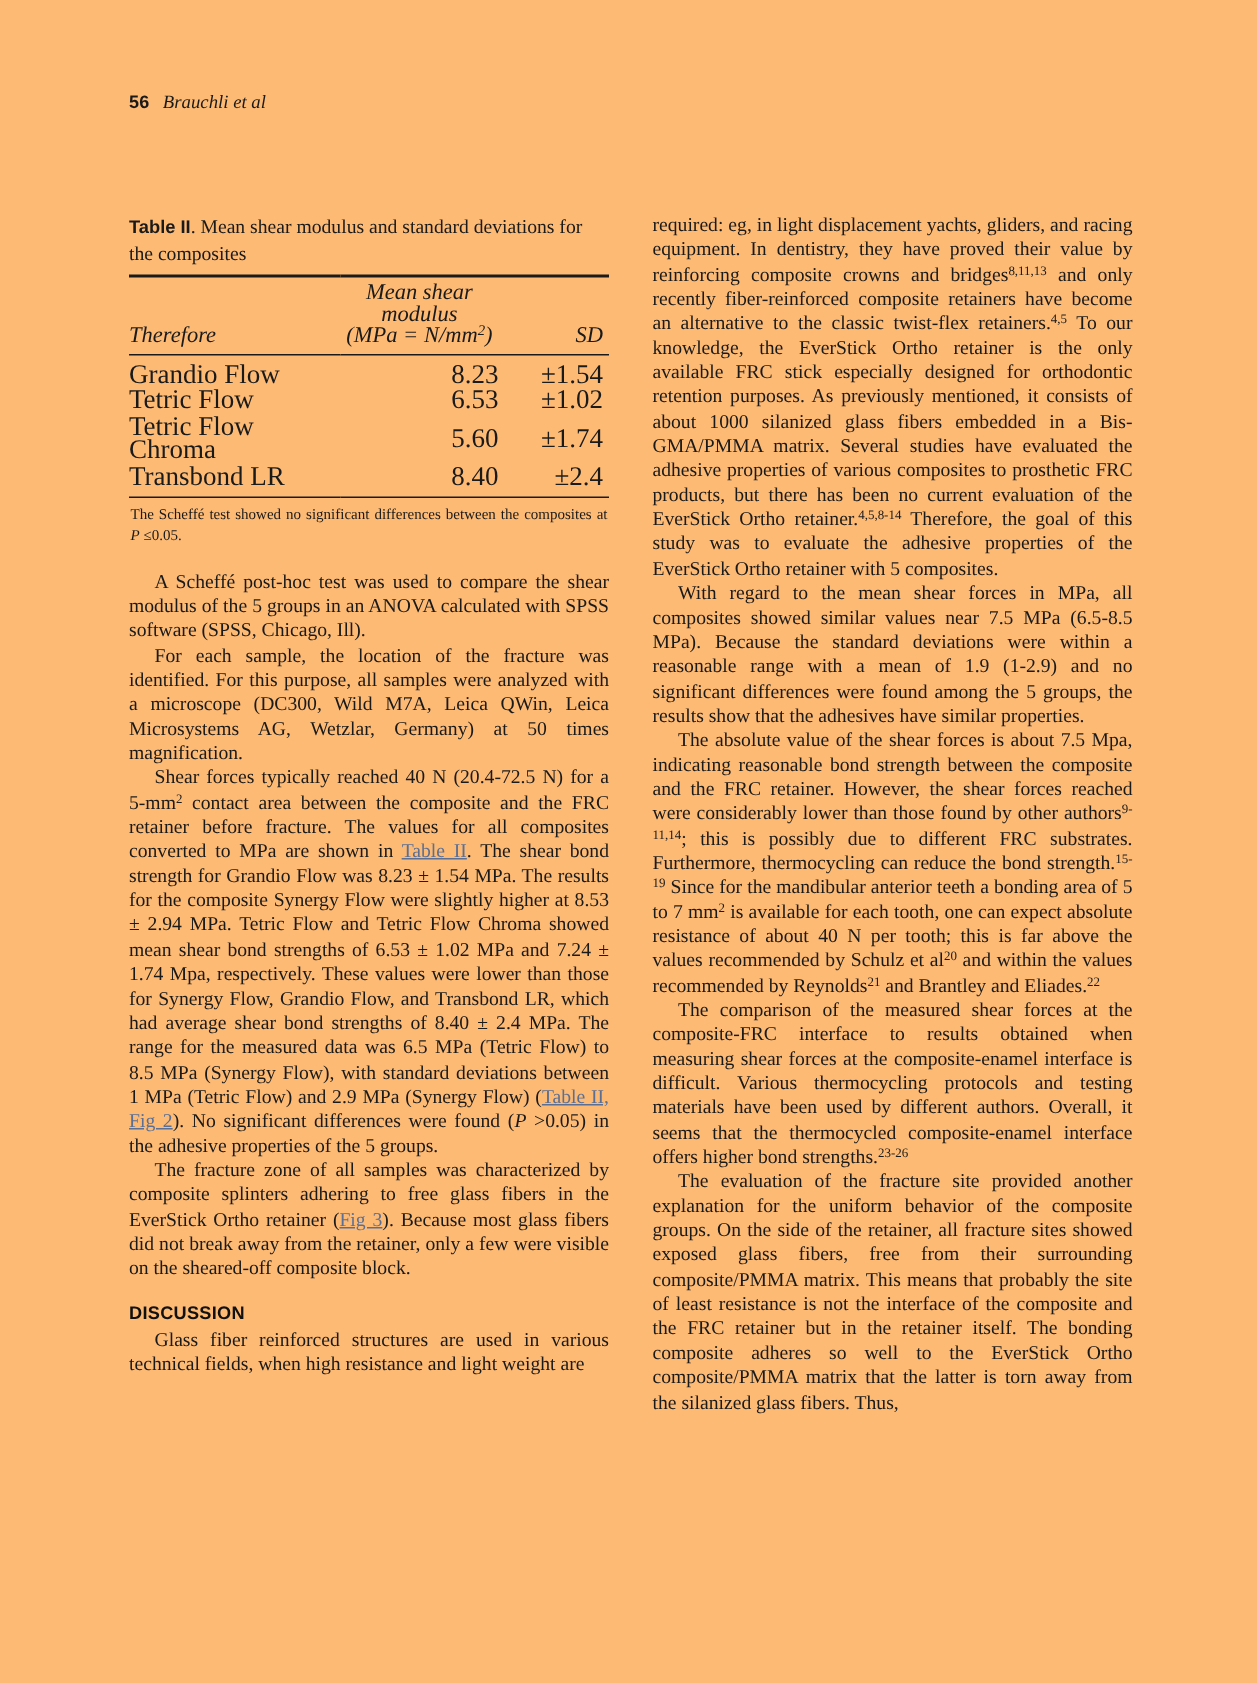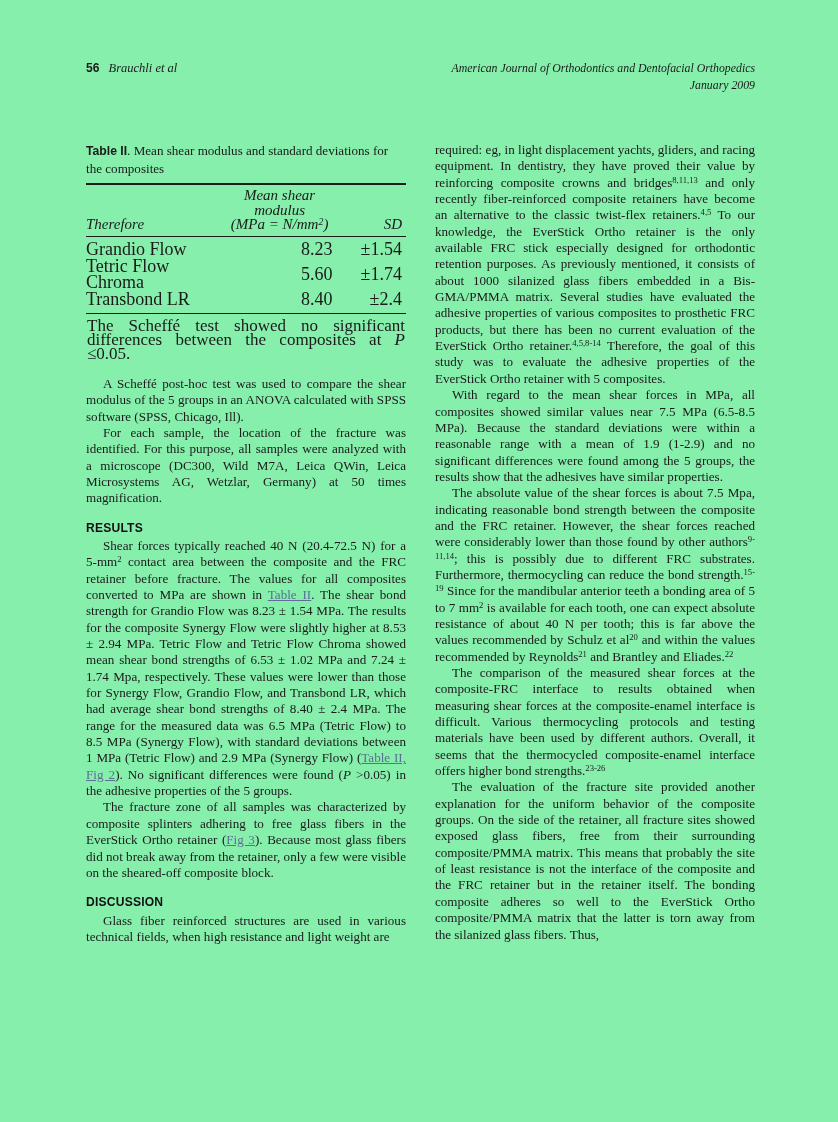--- a/index.html
+++ b/index.html
@@ -8,21 +8,21 @@
     background: #ffffff;
   }
   body {
     font-family: "Liberation Serif", "DejaVu Serif", serif;
     color: #1a1a1a;
   }
   #page {
     position: relative;
     width: 838px;
     height: 1122px;
-    background: #86efac;
+    background: #fdba74;
     overflow: hidden;
     box-sizing: border-box;
   }
 
   
   .running-head {
     position: absolute;
     left: 86px;
     top: 60px;
     width: 669px;
@@ -164,38 +164,34 @@
   table.data tbody td.c-name { text-align: left; }
   table.data tbody td.c-mean { text-align: right; }
   table.data tbody td.c-sd   { text-align: right; padding-right: 4px; }
   table.data tbody tr.first-body td { padding-top: 5px; }
   table.data tbody tr.last-body td { padding-bottom: 5px; }
   table.data tfoot td {
     border-top: 1.1px solid #1a1a1a;
     padding-top: 5px;
   }
   .table-note {
-    font-size: 17px;
+    font-size: 10px;
     line-height: 14px;
     text-align: justify;
   }
   .table-note .pital { font-style: italic; }
 </style>
 </head>
 <body>
 
 <div id="page">
 
   <div class="running-head">
     <div class="rh-left">
       <span class="rh-folio">56</span><span class="rh-authors">Brauchli et al</span>
-    </div>
-    <div class="rh-right">
-      <span>American Journal of Orthodontics and Dentofacial Orthopedics</span>
-      <span>January 2009</span>
     </div>
   </div>
 
   <div class="col col-left">
 
     <div class="table-block">
       <div class="table-caption"><span class="tnum">Table II</span><span>. Mean shear modulus and standard deviations for the composites</span></div>
 
       <table class="data">
         <thead>
@@ -214,20 +210,25 @@
             <th colspan="3"></th>
           </tr>
         </thead>
         <tbody>
           <tr class="first-body">
             <td class="c-name">Grandio Flow</td>
             <td class="c-mean">8.23</td>
             <td class="c-sd">±1.54</td>
           </tr>
           <tr>
+            <td class="c-name">Tetric Flow</td>
+            <td class="c-mean">6.53</td>
+            <td class="c-sd">±1.02</td>
+          </tr>
+          <tr>
             <td class="c-name">Tetric Flow Chroma</td>
             <td class="c-mean">5.60</td>
             <td class="c-sd">±1.74</td>
           </tr>
           <tr class="last-body">
             <td class="c-name">Transbond LR</td>
             <td class="c-mean">8.40</td>
             <td class="c-sd">±2.4</td>
           </tr>
         </tbody>
@@ -237,21 +238,20 @@
               <div class="table-note"><span>The Scheffé test showed no significant differences between the composites at </span><span class="pital">P</span><span> ≤0.05.</span></div>
             </td>
           </tr>
         </tfoot>
       </table>
     </div>
 
     <p class="para">A Scheffé post-hoc test was used to compare the shear modulus of the 5 groups in an ANOVA calculated with SPSS software (SPSS, Chicago, Ill).</p>
     <p class="para">For each sample, the location of the fracture was identified. For this purpose, all samples were analyzed with a microscope (DC300, Wild M7A, Leica QWin, Leica Microsystems AG, Wetzlar, Germany) at 50 times magnification.</p>
 
-    <h2 class="section">RESULTS</h2>
 
     <p class="para"><span>Shear forces typically reached 40 N (20.4-72.5 N) for a 5-mm</span><sup>2</sup><span> contact area between the composite and the FRC retainer before fracture. The values for all composites converted to MPa are shown in </span><a class="xref" href="#">Table II</a><span>. The shear bond strength for Grandio Flow was 8.23 ± 1.54 MPa. The results for the composite Synergy Flow were slightly higher at 8.53 ± 2.94 MPa. Tetric Flow and Tetric Flow Chroma showed mean shear bond strengths of 6.53 ± 1.02 MPa and 7.24 ± 1.74 Mpa, respectively. These values were lower than those for Synergy Flow, Grandio Flow, and Transbond LR, which had average shear bond strengths of 8.40 ± 2.4 MPa. The range for the measured data was 6.5 MPa (Tetric Flow) to 8.5 MPa (Synergy Flow), with standard deviations between 1 MPa (Tetric Flow) and 2.9 MPa (Synergy Flow) (</span><a class="xref" href="#">Table II, Fig 2</a><span>). No significant differences were found (</span><i>P</i><span> &gt;0.05) in the adhesive properties of the 5 groups.</span></p>
 
     <p class="para"><span>The fracture zone of all samples was characterized by composite splinters adhering to free glass fibers in the EverStick Ortho retainer (</span><a class="xref" href="#">Fig 3</a><span>). Because most glass fibers did not break away from the retainer, only a few were visible on the sheared-off composite block.</span></p>
 
     <h2 class="section">DISCUSSION</h2>
 
     <p class="para">Glass fiber reinforced structures are used in various technical fields, when high resistance and light weight are</p>
   </div>
 

